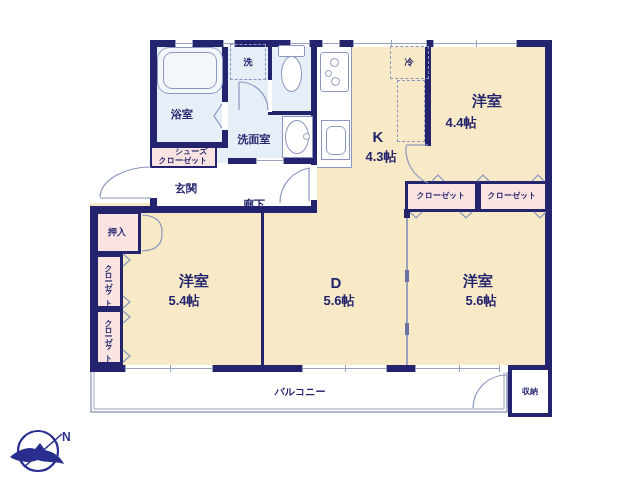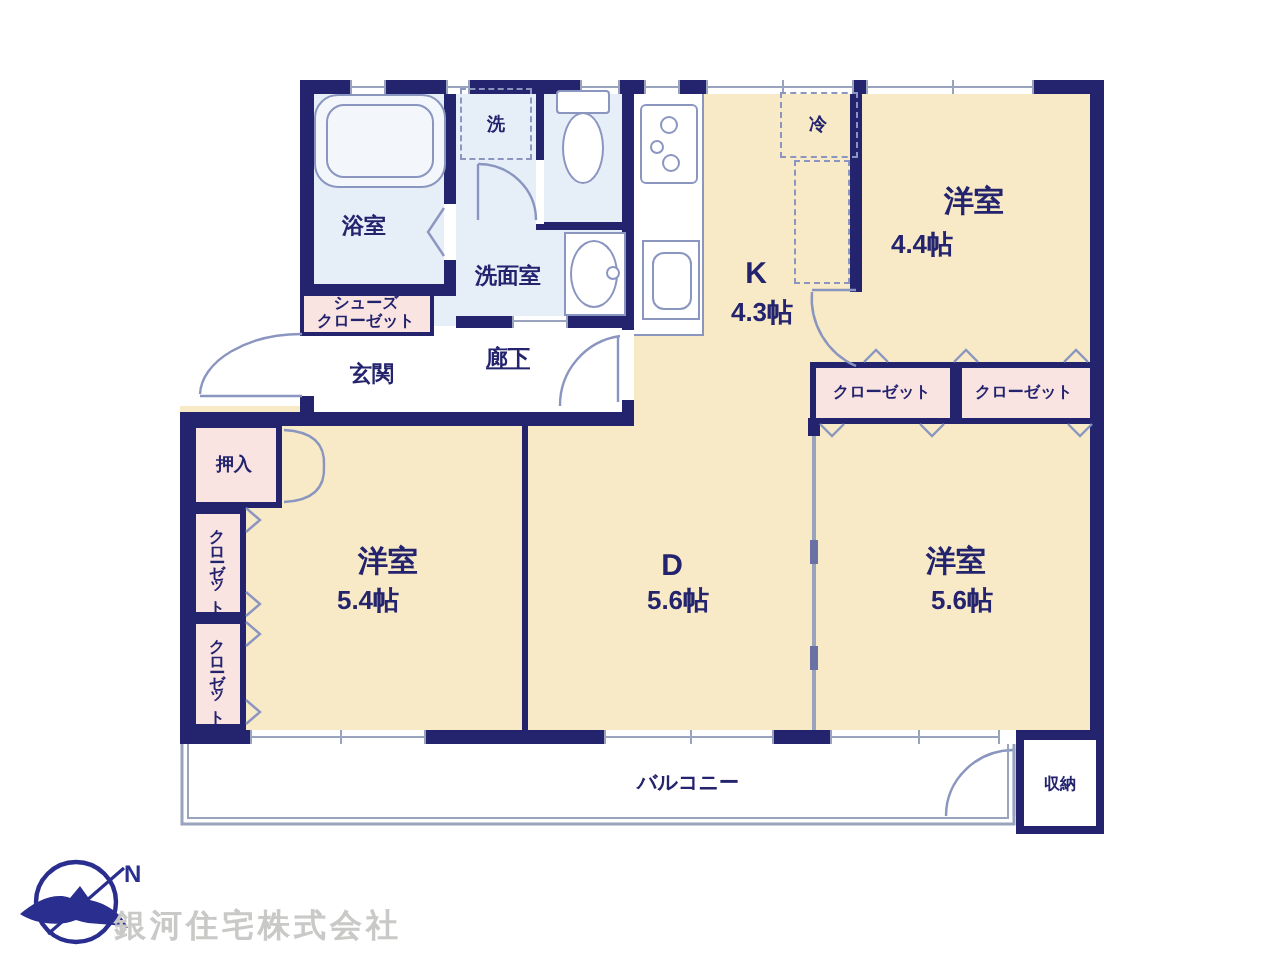--- a/index.html
+++ b/index.html
@@ -14,21 +14,21 @@
   .wtick{position:absolute;top:0;bottom:0;width:1px;background:#9aa3be;}
   .gap{position:absolute;background:#ffffff;}
   .pinkbox{position:absolute;background:#f9e4e2;border:3px solid #23236e;box-sizing:border-box;}
   .pinkbox.b2{border-width:2px;}
   .fix{position:absolute;background:#ffffff;border:1px solid #8a96c0;box-sizing:border-box;}
   .dashedbox{position:absolute;border:1px dashed #8a96c0;box-sizing:border-box;}
   .circle{border-radius:50%;}
   .lblc{position:absolute;transform:translate(-50%,-50%);color:#23236e;text-align:center;
         white-space:nowrap;font-weight:600;line-height:1.15;}
   .f15{font-size:15px;} .f13{font-size:13px;} .f11{font-size:11px;}
-  .f10{font-size:10px;} .f9{font-size:9px;} .f8{font-size:8px;}
+  .f10{font-size:10px;} .f9{font-size:9px;} .f8{font-size:8px;text-align:right;}
   .vtext{writing-mode:vertical-rl;letter-spacing:0px;}
   .company{position:absolute;left:57px;top:453px;font-size:16px;font-weight:600;
            letter-spacing:2px;color:#c9c9c7;}
   svg .ln{stroke:#8a96c0;stroke-width:1.2;fill:none;}
   svg .nav{stroke:#2a2f8f;fill:none;}
 </style>
 </head>
 <body>
 
 <div id="stage">
@@ -174,35 +174,34 @@
   </svg>
 
   <div class="lblc f11" style="left:182px;top:114px;">浴室</div>
   <div class="lblc f9" style="left:248px;top:62px;">洗</div>
   <div class="lblc f11" style="left:254px;top:139px;">洗面室</div>
   <div class="lblc f8" style="left:183px;top:156px;">
     <div>シューズ</div>
     <div>クローゼット</div>
   </div>
   <div class="lblc f11" style="left:186px;top:188px;">玄関</div>
-  <div class="lblc f11" style="left:254px;top:180px;text-decoration:underline;">廊下</div>
+  <div class="lblc f11" style="left:254px;top:204px;text-decoration:underline;">廊下</div>
   <div class="lblc f15" style="left:378px;top:137px;">K</div>
   <div class="lblc f13" style="left:381px;top:157px;">4.3帖</div>
   <div class="lblc f9" style="left:409px;top:62px;">冷</div>
   <div class="lblc f15" style="left:487px;top:101px;">洋室</div>
   <div class="lblc f13" style="left:461px;top:123px;">4.4帖</div>
   <div class="lblc f8" style="left:441px;top:196px;">クローゼット</div>
   <div class="lblc f8" style="left:512px;top:196px;">クローゼット</div>
   <div class="lblc f15" style="left:194px;top:281px;">洋室</div>
   <div class="lblc f13" style="left:184px;top:301px;">5.4帖</div>
   <div class="lblc f15" style="left:336px;top:283px;">D</div>
   <div class="lblc f13" style="left:339px;top:301px;">5.6帖</div>
   <div class="lblc f15" style="left:478px;top:281px;">洋室</div>
   <div class="lblc f13" style="left:481px;top:301px;">5.6帖</div>
   <div class="lblc f9" style="left:117px;top:232px;">押入</div>
   <div class="lblc f8 vtext" style="left:108px;top:281px;">クローゼット</div>
   <div class="lblc f8 vtext" style="left:108px;top:336px;">クローゼット</div>
-  <div class="lblc f10" style="left:300px;top:392px;font-weight:600;margin-left:44px;">バルコニー</div>
+  <div class="lblc f10" style="left:300px;top:392px;font-weight:600;">バルコニー</div>
   <div class="lblc f8" style="left:530px;top:392px;">収納</div>
 
-  <div class="company">銀河住宅株式会社</div>
 
 </div>
 
 </body></html>

